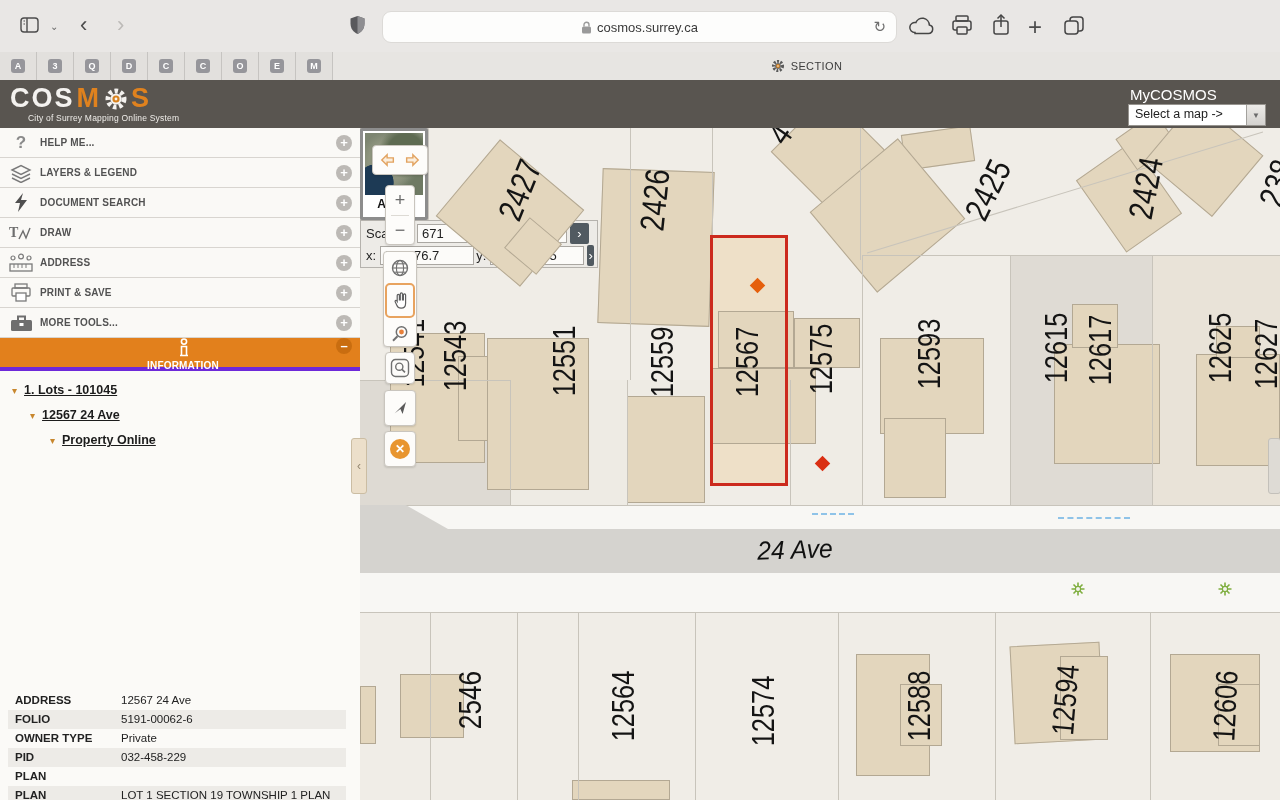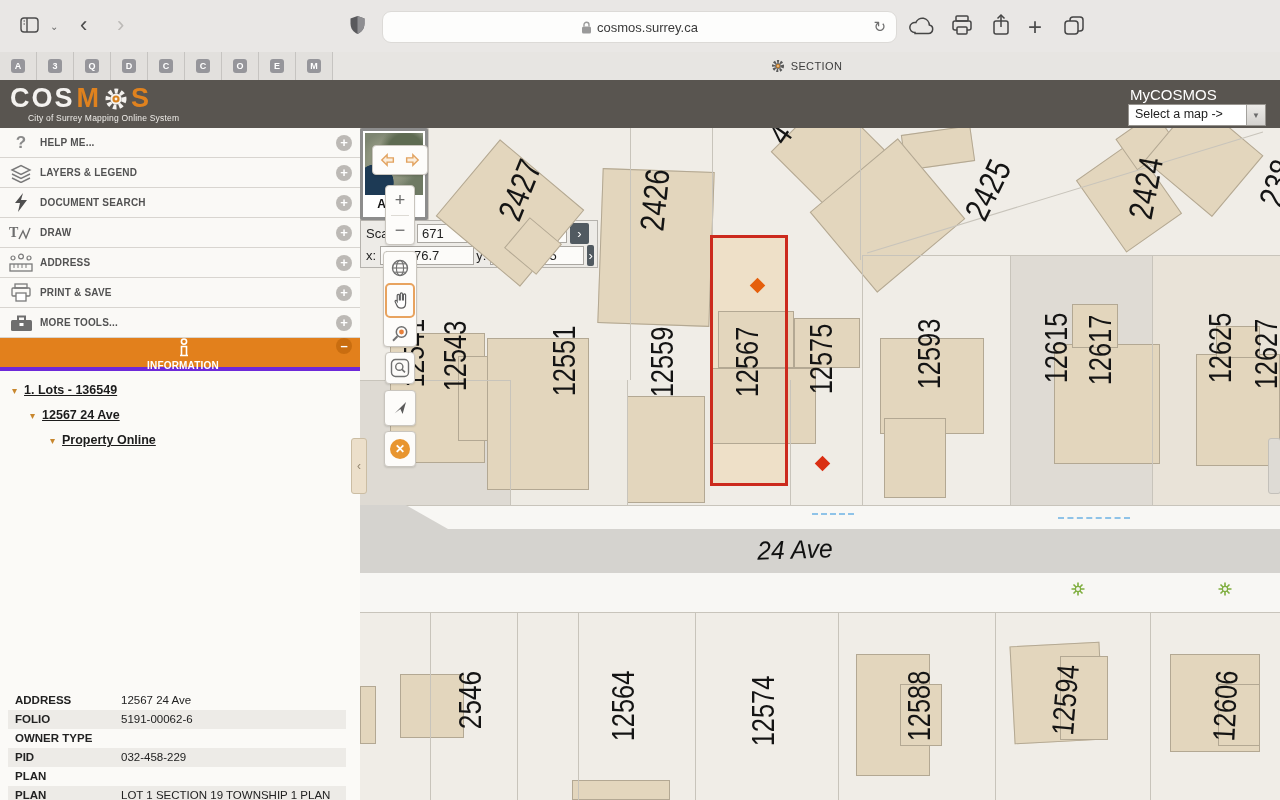--- a/index.html
+++ b/index.html
@@ -312,21 +312,21 @@
               <path d="M4.5 8.5h5v9h-5z M3 17.5h8" fill="none" stroke="#fff" stroke-width="1.6"></path>
             </svg>
           </span>
           <span class="mlabel">INFORMATION</span>
           <span class="expand">–</span>
         </div>
       </div>
     <div id="infopanel" style="position:relative;">
       <div class="linkrow" style="left:12px;top:12px;">
         <span class="tri">▾</span>
-        <span class="ilink">1. Lots - 136549</span>
+        <span class="ilink">1. Lots - 101045</span>
       </div>
       <div class="linkrow" style="left:30px;top:37px;">
         <span class="tri">▾</span>
         <span class="ilink">12567 24 Ave</span>
       </div>
       <div class="linkrow" style="left:50px;top:62px;">
         <span class="tri">▾</span>
         <span class="ilink">Property Online</span>
       </div>
 
@@ -334,20 +334,21 @@
           <div class="prow" style="top: 320px; min-height: 19px;">
             <div class="plabel">ADDRESS</div>
             <div class="pvalue">12567 24 Ave</div>
           </div>
           <div class="prow shade" style="top: 339px; min-height: 19px;">
             <div class="plabel">FOLIO</div>
             <div class="pvalue">5191-00062-6</div>
           </div>
           <div class="prow" style="top: 358px; min-height: 19px;">
             <div class="plabel">OWNER TYPE</div>
+            <div class="pvalue">Private</div>
           </div>
           <div class="prow shade" style="top: 377px; min-height: 19px;">
             <div class="plabel">PID</div>
             <div class="pvalue">032-458-229</div>
           </div>
           <div class="prow" style="top: 396px; min-height: 19px;">
             <div class="plabel">PLAN</div>
           </div>
           <div class="prow shade" style="top: 415px; min-height: 31px;">
             <div class="plabel">PLAN DESCRIPTION</div>

